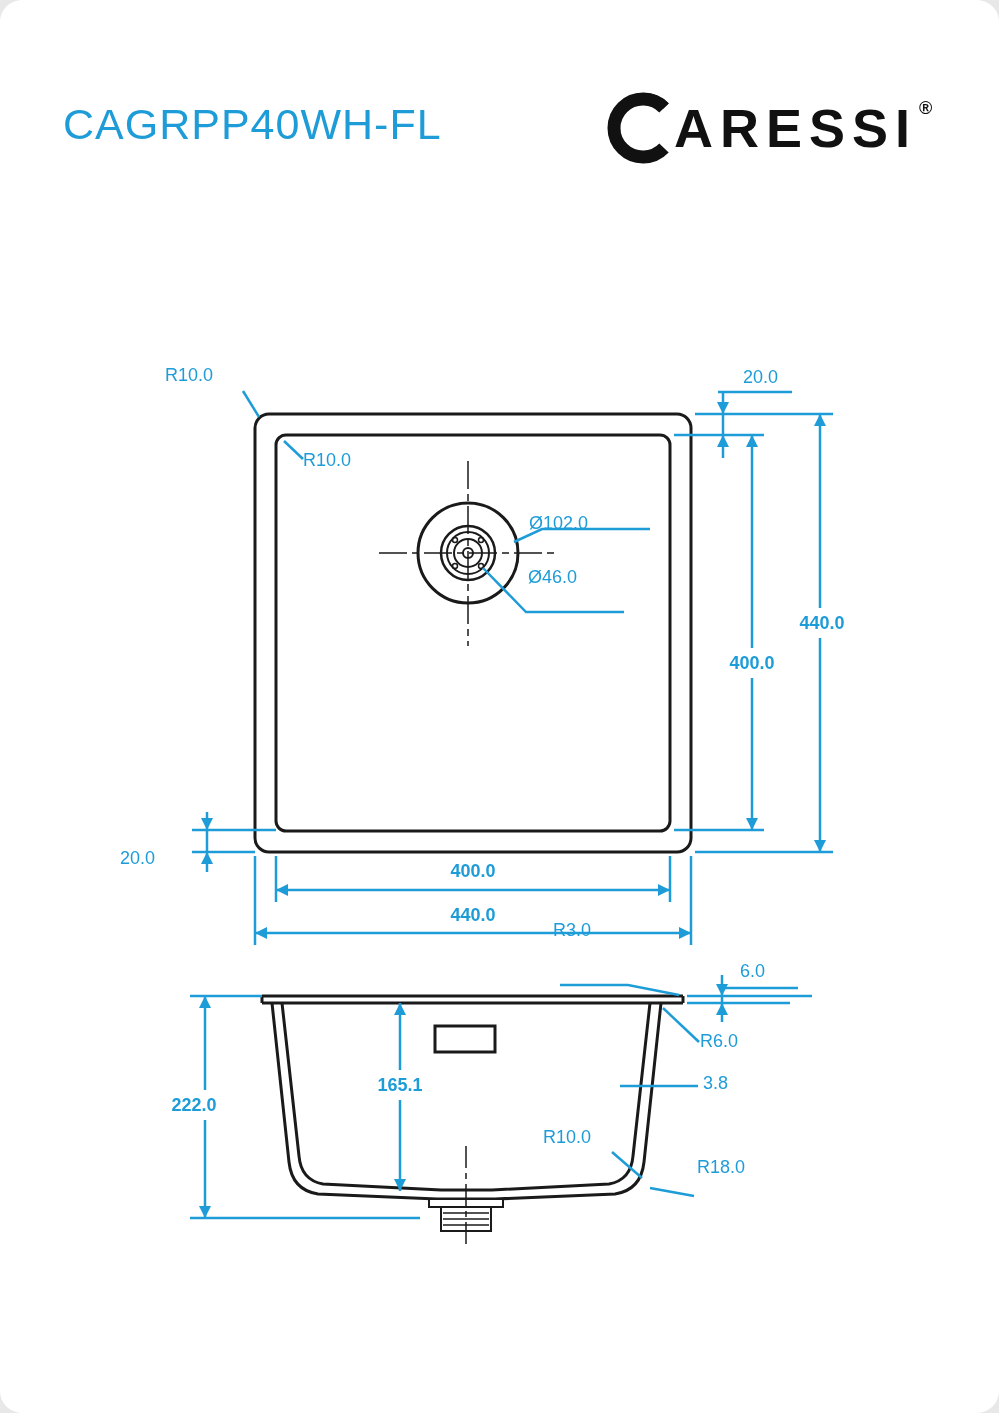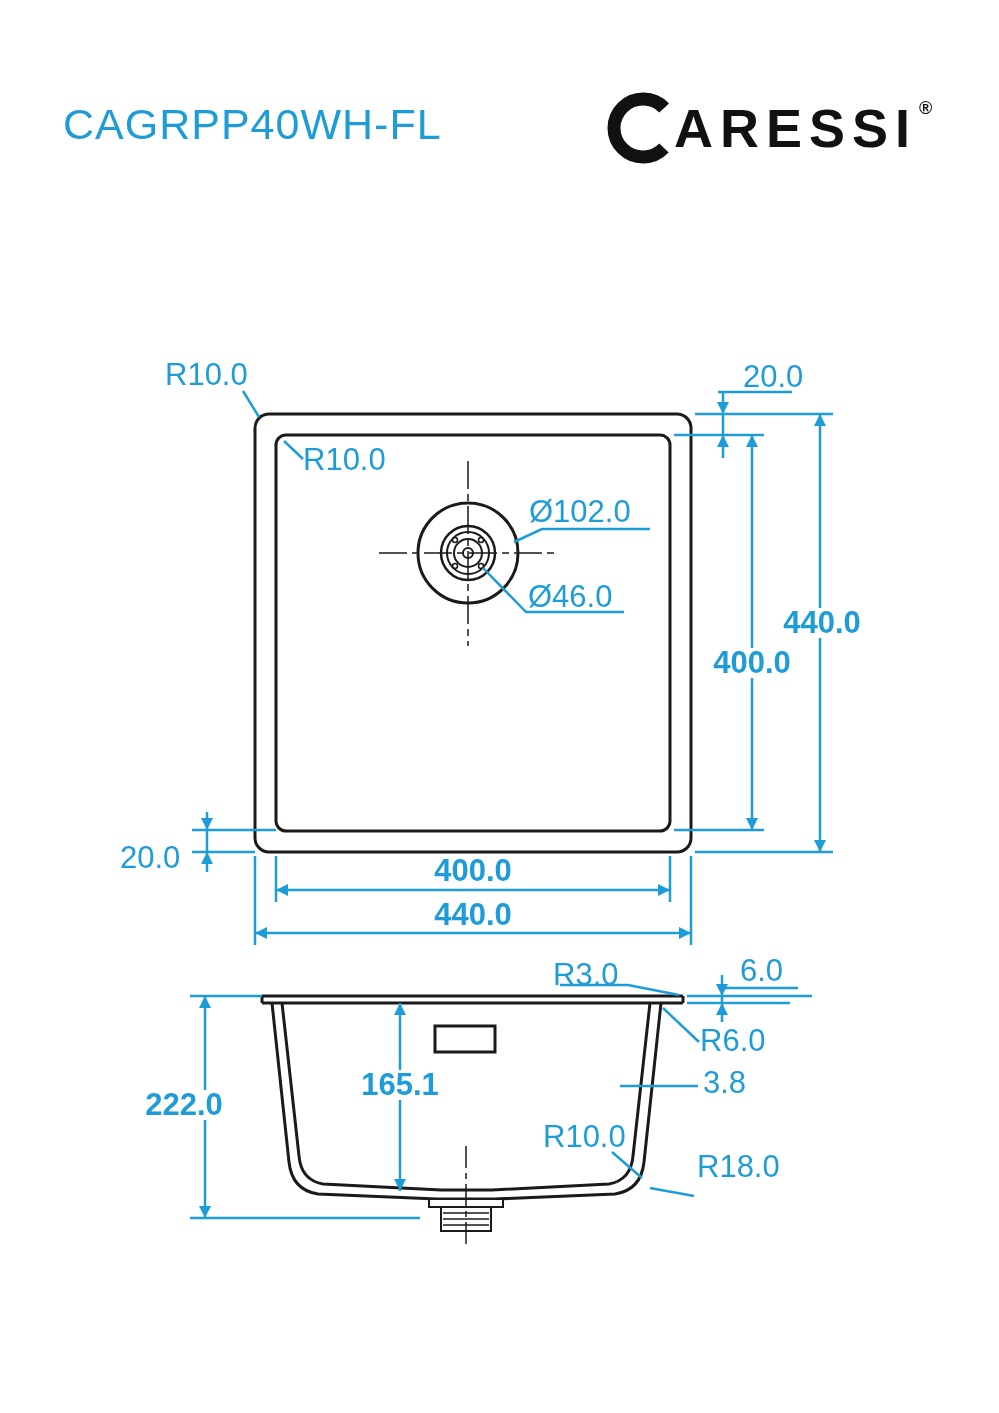--- a/index.html
+++ b/index.html
@@ -8,20 +8,21 @@
     --background:#FFFFFF;
   }
   html,body{margin:0;padding:0;background:#e8e8e8;}
   .page{
     position:relative;
     width:999px;height:1413px;
     margin:0 auto;
     background:var(--background);
     font-family:"Liberation Sans", sans-serif;
     overflow:hidden;
+    border-radius:22px;
   }
   .drawing-svg{position:absolute;left:0;top:0;}
   .ln{stroke:var(--ink);fill:none;}
   .lnf{stroke:var(--ink);fill:#fff;}
   .cy{stroke:var(--accent);fill:none;}
   .cyf{fill:var(--accent);stroke:none;}
   .model{
     position:absolute;left:63px;top:100px;
     font-size:43px;letter-spacing:1px;
     color:var(--accent);font-weight:400;
@@ -34,21 +35,21 @@
     font-size:54px;font-weight:800;letter-spacing:7px;
     color:#111;line-height:72px;
   }
   .brand-reg{
     font-size:18px;font-weight:700;align-self:flex-start;
     margin-top:6px;margin-left:2px;color:#111;
   }
   .dim{
     position:absolute;
     color:var(--accent);
-    font-size:31px;line-height:30px;white-space:nowrap;
+    font-size:18px;line-height:30px;white-space:nowrap;
   }
   .dim.center{
     transform:translate(-50%,-50%);
     background:var(--background);
     padding:0 5px;
     font-weight:bold;
   }
 </style>
 </head>
 <body>
@@ -186,30 +187,30 @@
       <path d="M62,16 A29,29 0 1 0 62,56" stroke="#111111" stroke-width="13" fill="none"></path>
       <path d="M34,6 Q52,2 64,14" stroke="#111111" stroke-width="8" fill="none"></path>
     </svg>
     <span class="brand-text">ARESSI</span>
     <span class="brand-reg">®</span>
   </div>
 
   <div class="dim" style="left:165px;top:360px">R10.0</div>
   <div class="dim" style="left:303px;top:445px">R10.0</div>
   <div class="dim" style="left:743px;top:362px">20.0</div>
-  <div class="dim" style="left:529px;top:497px">Ø102.0</div>
-  <div class="dim" style="left:528px;top:582px">Ø46.0</div>
+  <div class="dim" style="left:529px;top:508px">Ø102.0</div>
+  <div class="dim" style="left:528px;top:562px">Ø46.0</div>
   <div class="dim center" style="left:752px;top:663px">400.0</div>
   <div class="dim center" style="left:822px;top:623px">440.0</div>
   <div class="dim" style="left:120px;top:843px">20.0</div>
   <div class="dim center" style="left:473px;top:871px">400.0</div>
   <div class="dim center" style="left:473px;top:915px">440.0</div>
 
-  <div class="dim center" style="left:184px;top:1105px">222.0</div>
+  <div class="dim center" style="left:194px;top:1105px">222.0</div>
   <div class="dim center" style="left:400px;top:1085px">165.1</div>
-  <div class="dim" style="left:553px;top:960px">R3.0</div>
+  <div class="dim" style="left:553px;top:915px">R3.0</div>
   <div class="dim" style="left:740px;top:956px">6.0</div>
   <div class="dim" style="left:700px;top:1026px">R6.0</div>
   <div class="dim" style="left:703px;top:1068px">3.8</div>
   <div class="dim" style="left:543px;top:1122px">R10.0</div>
   <div class="dim" style="left:697px;top:1152px">R18.0</div>
 
 </div>
 
 </body></html>

